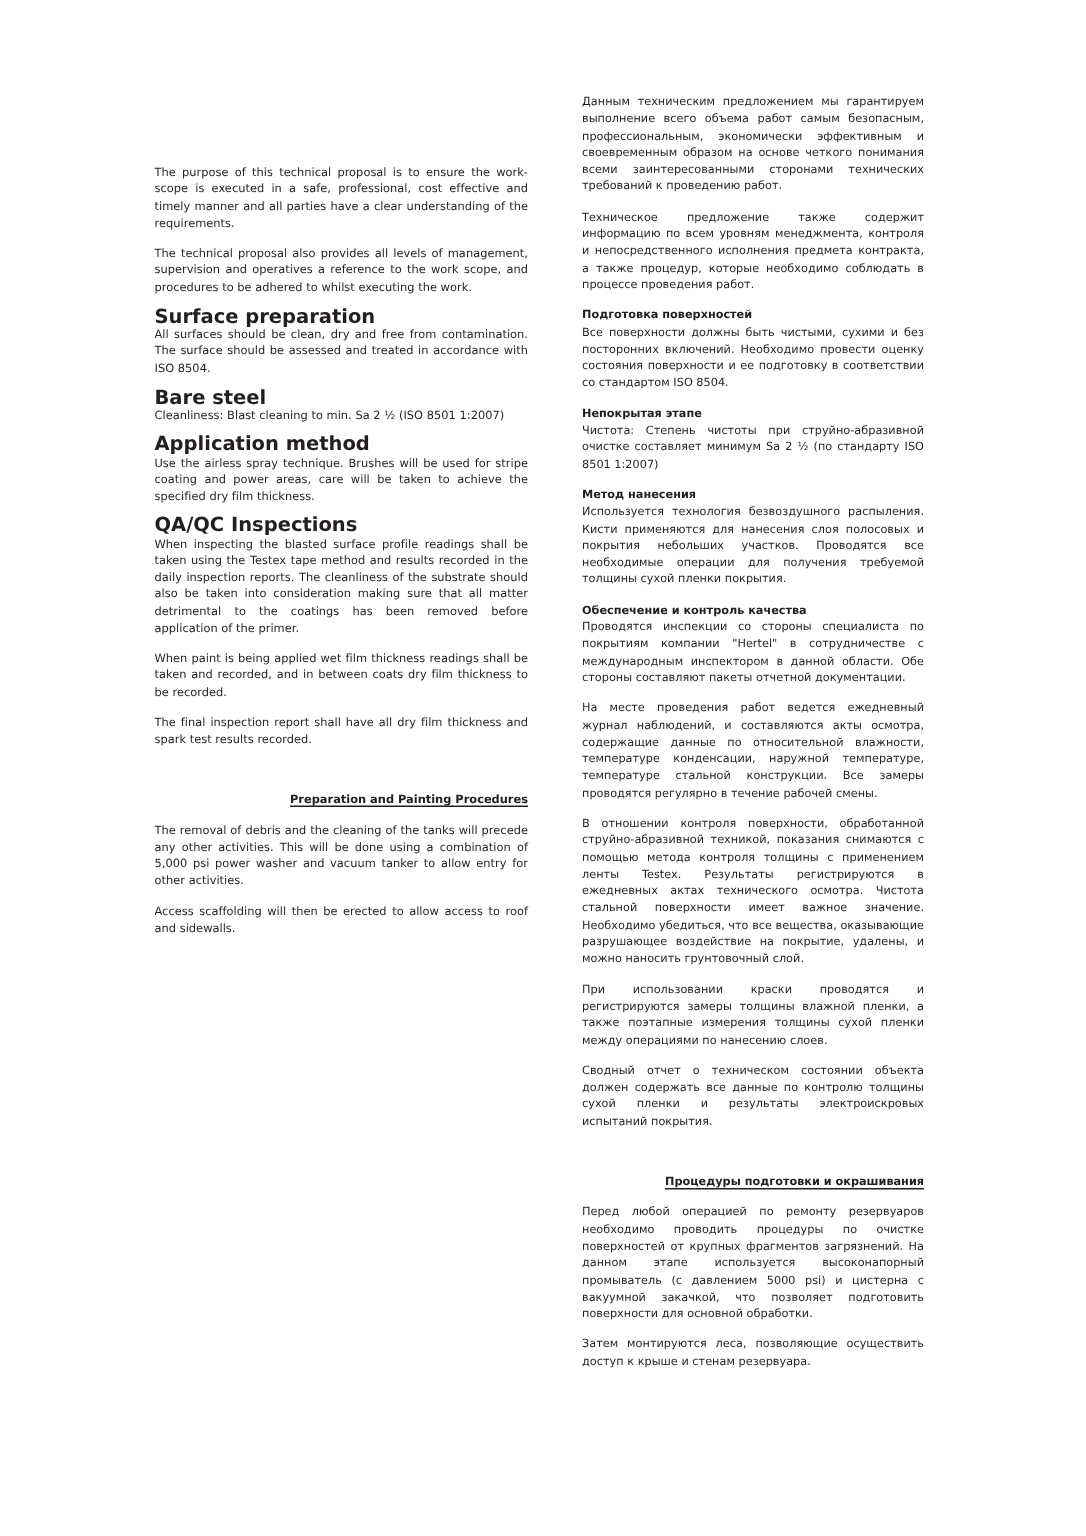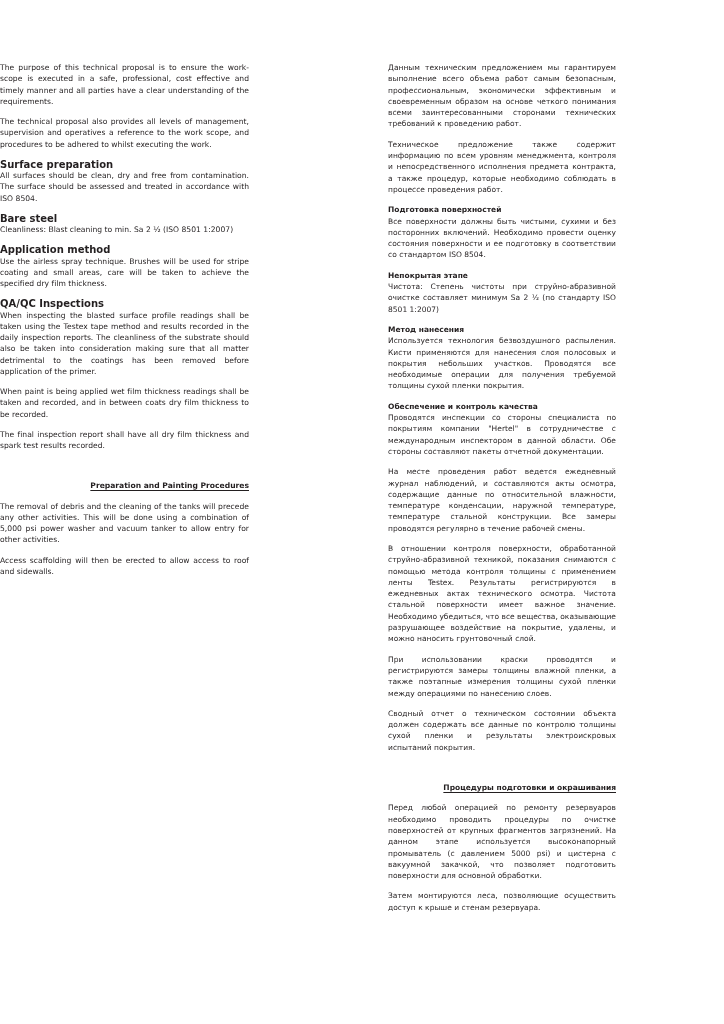--- a/index.html
+++ b/index.html
@@ -29,41 +29,43 @@
     width: 724px;
     display: flex;
     flex-direction: row;
     align-items: flex-start;
   }
   .col {
     box-sizing: border-box;
   }
   .col-en {
     width: 352px;
+    padding-left: 103px;
     padding-right: 0px;
+    margin-top: 47px;
   }
   .col-en .inner { width: 249px; }
   .col-ru {
     width: 372px;
     padding-left: 36px;
   }
   .col-ru .inner { width: 228px; }
 
   p {
     margin: 0 0 9px 0;
     font-size: 7.6px;
     line-height: 11.25px;
     text-align: justify;
     text-justify: inter-word;
     hyphens: none;
     letter-spacing: 0.02px;
   }
   .h {
     font-weight: bold;
-    font-size: 10px;
+    font-size: 13px;
     line-height: 11.25px;
     margin: 0;
     text-align: left;
   }
   .h-space {
     margin-top: 9px;
   }
   .h-ul {
     font-weight: bold;
     font-size: 7.6px;
@@ -87,21 +89,21 @@
 
     <div class="col col-en en">
       <div class="inner">
           <p>The purpose of this technical proposal is to ensure the work-scope is executed in a safe, professional, cost effective and timely manner and all parties have a clear understanding of the requirements.</p>
           <p>The technical proposal also provides all levels of management, supervision and operatives a reference to the work scope, and procedures to be adhered to whilst executing the work.</p>
           <div class="h h-space">Surface preparation</div>
           <p>All surfaces should be clean, dry and free from contamination. The surface should be assessed and treated in accordance with ISO 8504.</p>
           <div class="h h-space">Bare steel</div>
           <p>Cleanliness: Blast cleaning to min. Sa 2 ½ (ISO 8501 1:2007)</p>
           <div class="h h-space">Application method</div>
-          <p>Use the airless spray technique. Brushes will be used for stripe coating and small areas, care will be taken to achieve the specified dry film thickness.</p>
+          <p>Use the airless spray technique. Brushes will be used for stripe coating and power areas, care will be taken to achieve the specified dry film thickness.</p>
           <div class="h h-space">QA/QC Inspections</div>
           <p>When inspecting the blasted surface profile readings shall be taken using the Testex tape method and results recorded in the daily inspection reports. The cleanliness of the substrate should also be taken into consideration making sure that all matter detrimental to the coatings has been removed before application of the primer.</p>
           <p>When paint is being applied wet film thickness readings shall be taken and recorded, and in between coats dry film thickness to be recorded.</p>
           <p>The final inspection report shall have all dry film thickness and spark test results recorded.</p>
           <div class="spacer-xl"></div>
           <div class="h-ul" style="margin-bottom: 9px;">Preparation and Painting Procedures</div>
           <p>The removal of debris and the cleaning of the tanks will precede any other activities. This will be done using a combination of 5,000 psi power washer and vacuum tanker to allow entry for other activities.</p>
           <p>Access scaffolding will then be erected to allow access to roof and sidewalls.</p>
         </div>
     </div>

